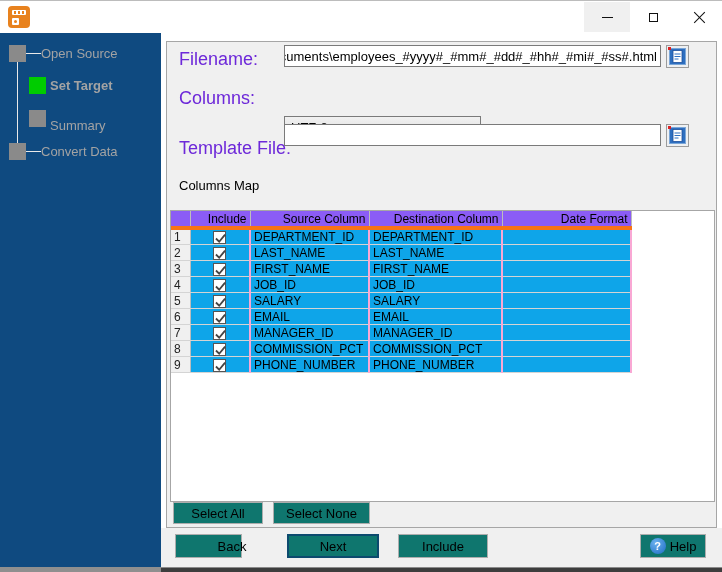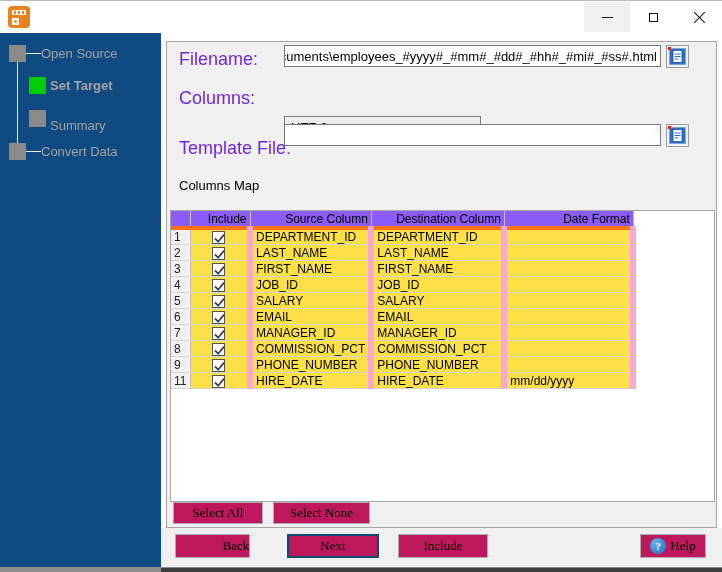--- a/index.html
+++ b/index.html
@@ -48,35 +48,35 @@
 
   .dropdown { position:absolute; left:117px; width:197px; height:22px; background:linear-gradient(#f1f1f1,#dcdcdc); border:1px solid #7a7a7a; display:flex; align-items:center; padding:0 6px; font-size:13px;margin-top:32px; }
   .chev { position:absolute; right:9px; top:7px; width:7px; height:7px; border-right:1.4px solid #444; border-bottom:1.4px solid #444; transform:rotate(45deg) translateY(-2px); }
 
   .cmap-label { position:absolute; left:12px; top:136px; }
 
   
   .grid-wrap { position:absolute; left:3px; top:168px; width:545px; height:292px; background:#fff; border:1px solid #a6a6a6; overflow:hidden; }
   table.grid { border-collapse:collapse; font-size:12px; table-layout:fixed; }
   table.grid th { background:#8b5cf6; font-weight:normal; text-align:right; padding:0 3px; height:17px; border-right:1px solid #bdbdbd; border-bottom:4px solid #f97316; }
-  table.grid td { height:16px; padding:0 3px; border-right:6px solid #f9a8d4; border-bottom:1px solid #d4d4d4; background:#fde047; overflow:hidden; white-space:nowrap; }
+  table.grid td { height:16px; padding:0 3px; border-right:2px solid #f9a8d4; border-bottom:1px solid #d4d4d4; background:#0ea5e9; overflow:hidden; white-space:nowrap; }
   table.grid td.rownum { background:#f0f0f0; border-right:1px solid #bdbdbd; color:#222; }
   table.grid td.chkcell { text-align:center; }
   .cw0{width:19px}.cw1{width:60px}.cw2{width:119px}.cw3{width:133px}.cw4{width:129px}
   .cbx { display:inline-block; width:13px; height:13px; background:#fff; border:1px solid #555; vertical-align:middle; position:relative; }
   .cbx svg { position:absolute; left:0; top:1px; }
 
   
-  .btn { position:absolute; height:22px; background:#be185d; border:1px solid #adadad; font-size:13px; display:flex; align-items:center; justify-content:center; font-family:Liberation Serif, serif; }
+  .btn { position:absolute; height:22px; background:#0f766e; border:1px solid #adadad; font-size:13px; display:flex; align-items:center; justify-content:center; font-family:Liberation Sans, sans-serif; }
   .btn-selectall  { left:6px;  top:460px; width:90px; }
   .btn-selectnone { left:106px; top:460px; width:97px; }
 
   .footer { position:absolute; left:0; top:495px; width:561px; height:39px; background:#f0f0f0; }
   .footer .btn { height:24px; top:6px; }
-  .btn-back   { left:14px;  width:75px;padding-left:47px; }
+  .btn-back   { left:14px;  width:67px;padding-left:47px; }
   .btn-next   { left:126px; width:92px; border:2px solid #0c4a6e; }
   .btn-cancel { left:237px; width:90px; }
   .btn-help   { left:479px; width:66px; gap:4px; }
   .help-ico { width:16px; height:16px; border-radius:50%; background:radial-gradient(circle at 35% 30%, #6ab1ef, #1d6cc4); color:#fff; font-size:11px; font-weight:bold; display:flex; align-items:center; justify-content:center; }
 
   
   .bottomstrip { position:absolute; left:0; top:566px; width:722px; height:6px; display:flex; }
   .bottomstrip .l { width:161px; background:#8f8f8f; }
   .bottomstrip .r { flex:1; background:#3d3d3d; border-top:1px solid #8a8a8a; }
 </style>
@@ -253,29 +253,20 @@
               </tr>
               <tr>
                 <td class="rownum cw0">9</td>
                 <td class="chkcell cw1"><span class="cbx"><svg width="13" height="11" viewBox="0 0 10 8">
                       <polyline points="1.5,4 4,6.5 8.5,1" fill="none" stroke="#444" stroke-width="1.4"></polyline>
                     </svg></span></td>
                 <td class="cw2">PHONE_NUMBER</td>
                 <td class="cw3">PHONE_NUMBER</td>
                 <td class="cw4"></td>
               </tr>
-              <tr>
-                <td class="rownum cw0">11</td>
-                <td class="chkcell cw1"><span class="cbx"><svg width="13" height="11" viewBox="0 0 10 8">
-                      <polyline points="1.5,4 4,6.5 8.5,1" fill="none" stroke="#444" stroke-width="1.4"></polyline>
-                    </svg></span></td>
-                <td class="cw2">HIRE_DATE</td>
-                <td class="cw3">HIRE_DATE</td>
-                <td class="cw4">mm/dd/yyyy</td>
-              </tr>
             </tbody>
         </table>
       </div>
 
       <div class="btn btn-selectall">Select All</div>
       <div class="btn btn-selectnone">Select None</div>
     </div>
 
     <div class="footer">
       <div class="btn btn-back">Back</div>

